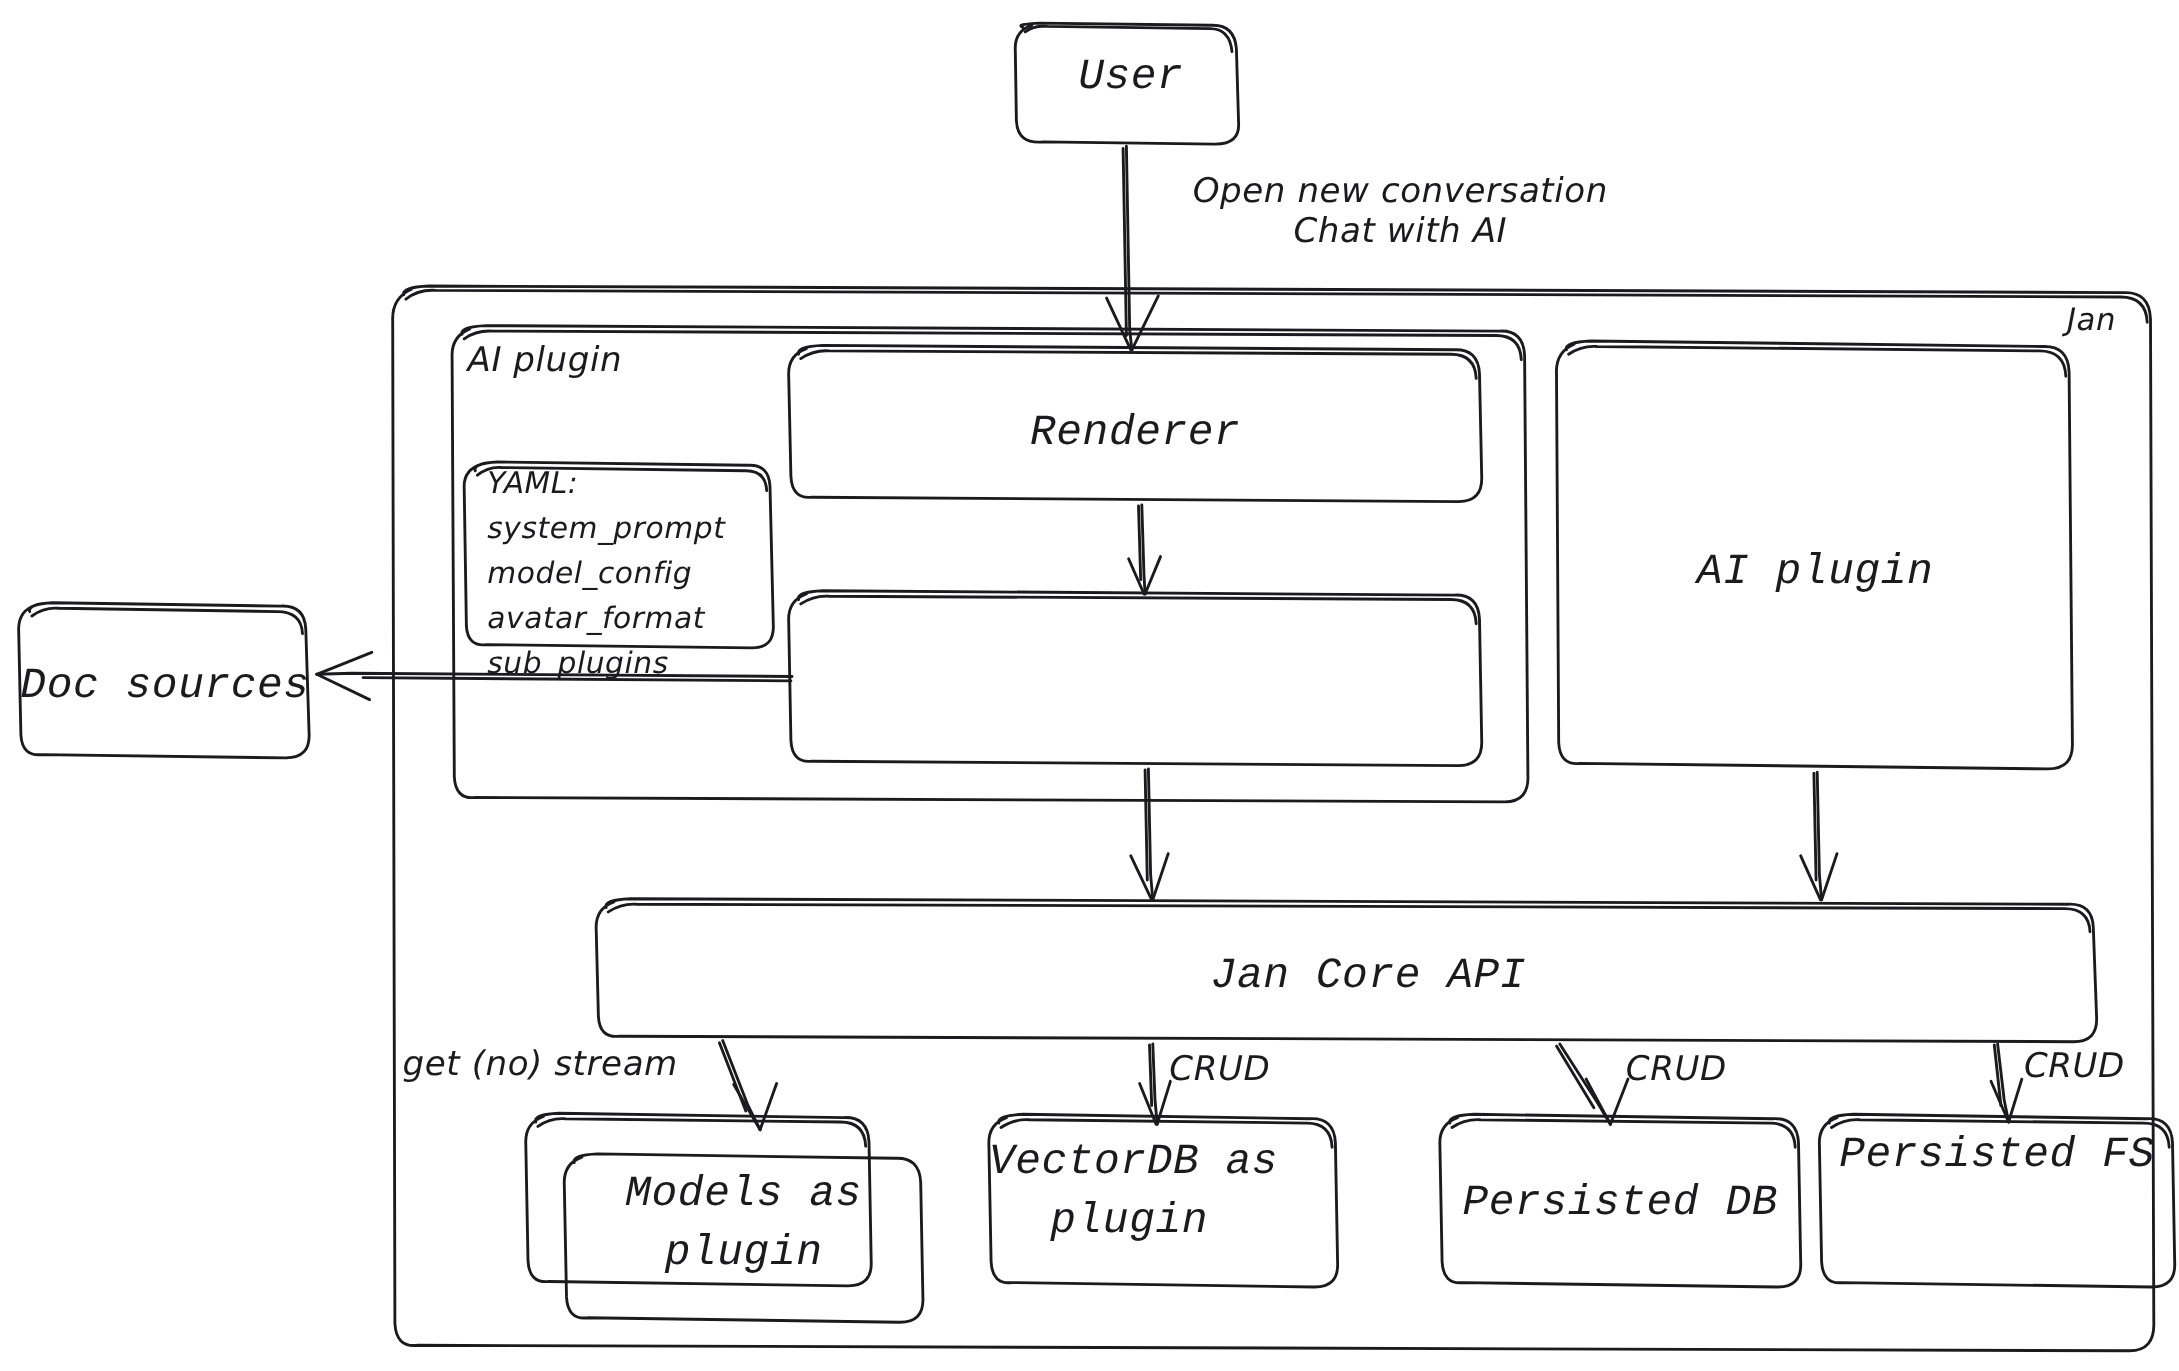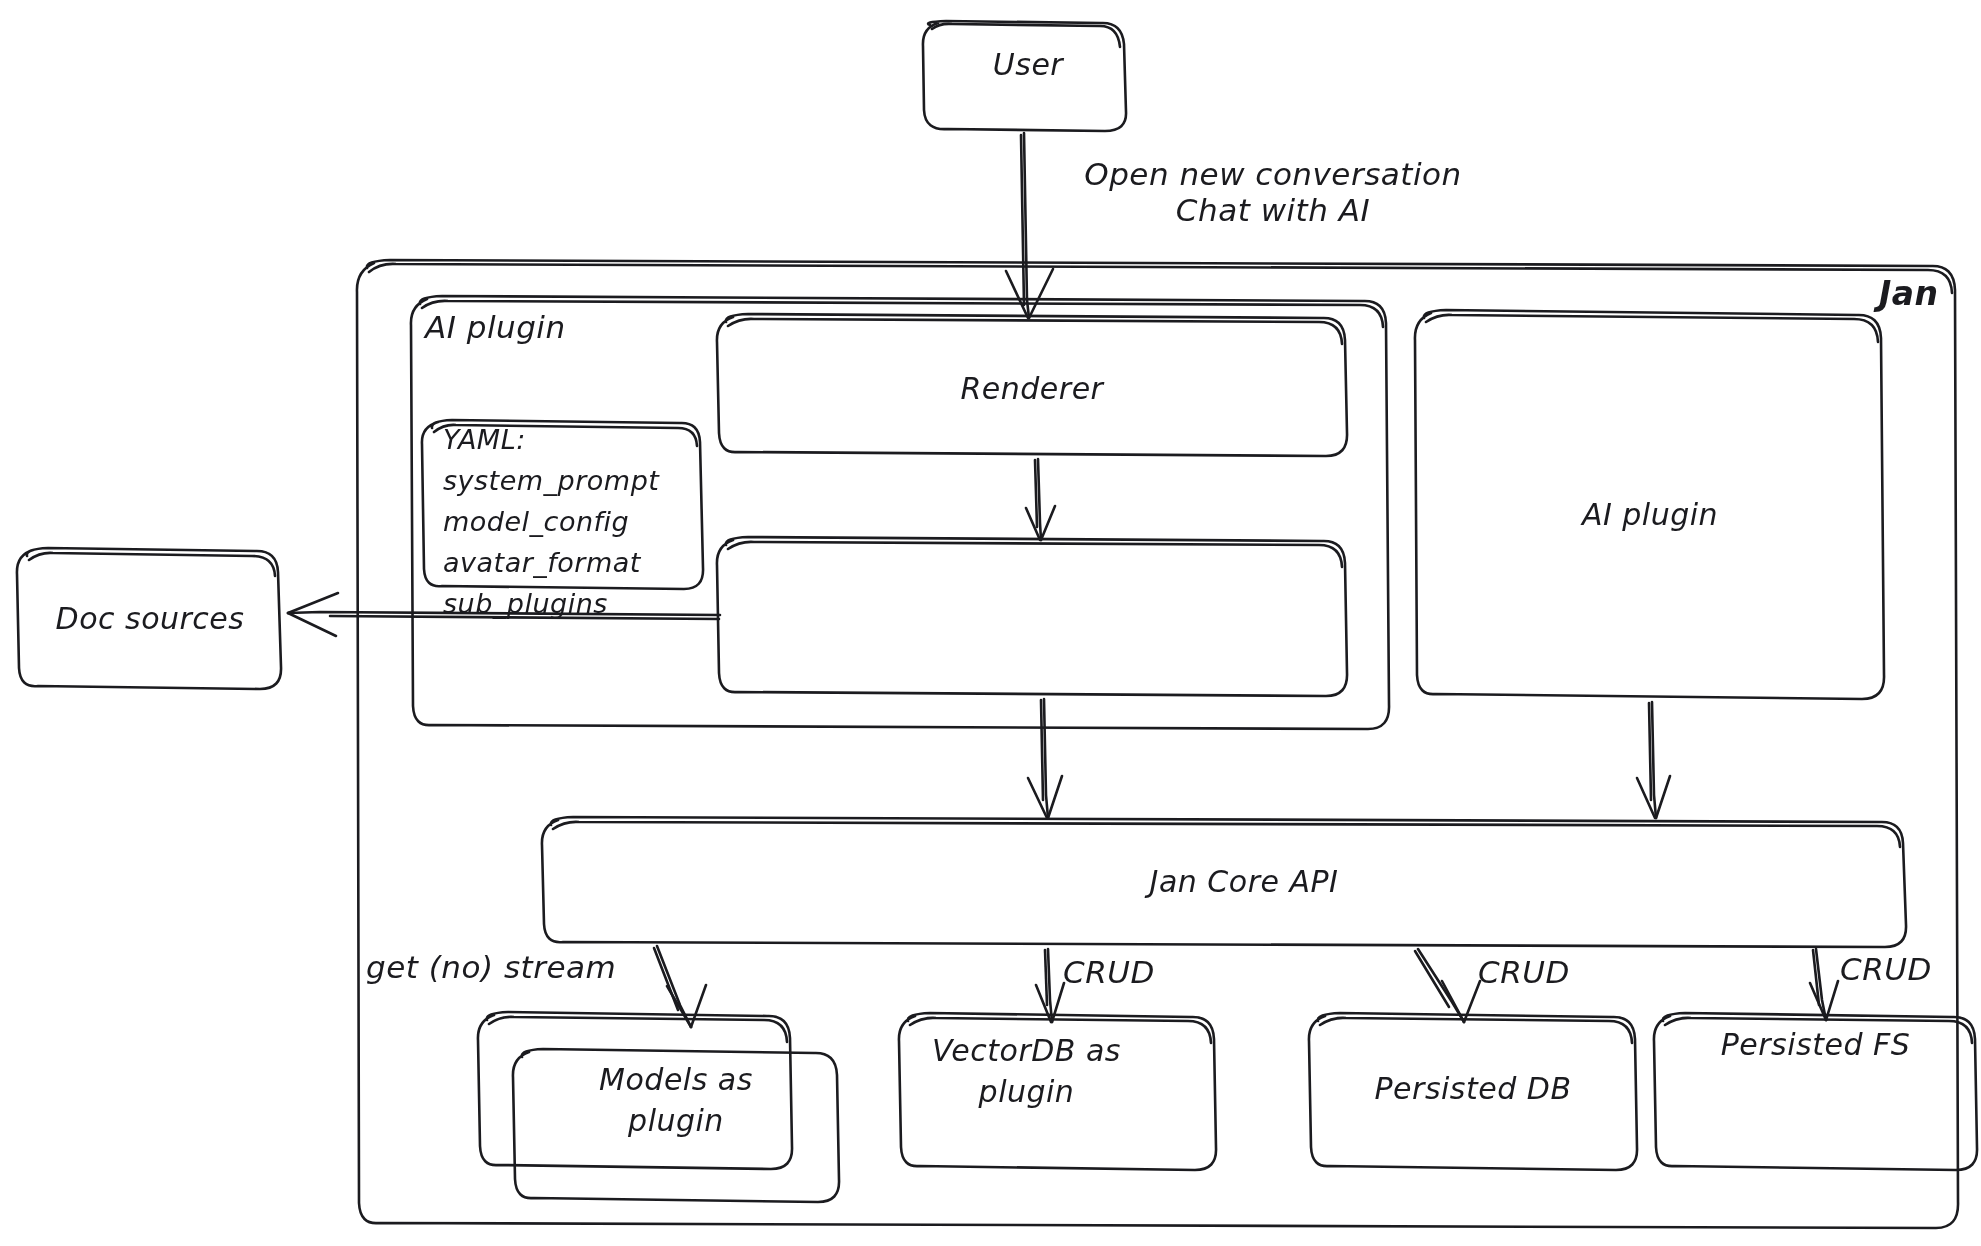--- a/index.html
+++ b/index.html
@@ -26,31 +26,32 @@
     color: #1b1b1f;
     white-space: pre;
     line-height: 1.15;
     font-family: "DejaVu Sans", sans-serif;
     font-style: italic;
     letter-spacing: 0.5px;
     text-align: center;
   }
   .node-label {
     text-align: center;
-    font-size: 30px;
+    font-size: 39px;
+    font-family: Liberation Mono, monospace;
   }
   .node-label.two-line { line-height: 1.38; }
   .container-label { font-size: 31px; }
   .edge-label { font-size: 31px; }
   .yaml-label {
     font-size: 27px;
     line-height: 1.52;
     text-align: left;
   }
-  .corner-label { font-size: 33px; font-weight: bold; }
+  .corner-label { font-size: 28px; }
 </style>
 </head>
 <body>
 
 <div id="canvas">
 
   <svg id="sketch" viewBox="0 0 1981 1246" xmlns="http://www.w3.org/2000/svg" fill="none" stroke="#1b1b1f" stroke-width="2.6" stroke-linecap="round" stroke-linejoin="round">
 
     <g>
       <path d="M930 25 Q922 22 946 21 L1101 23 Q1122 22 1124 44 L1126 112 Q1127 131 1105 131 L 948 129 Q925 131 924 110 L923 46 Q922 28 938 23"></path>

